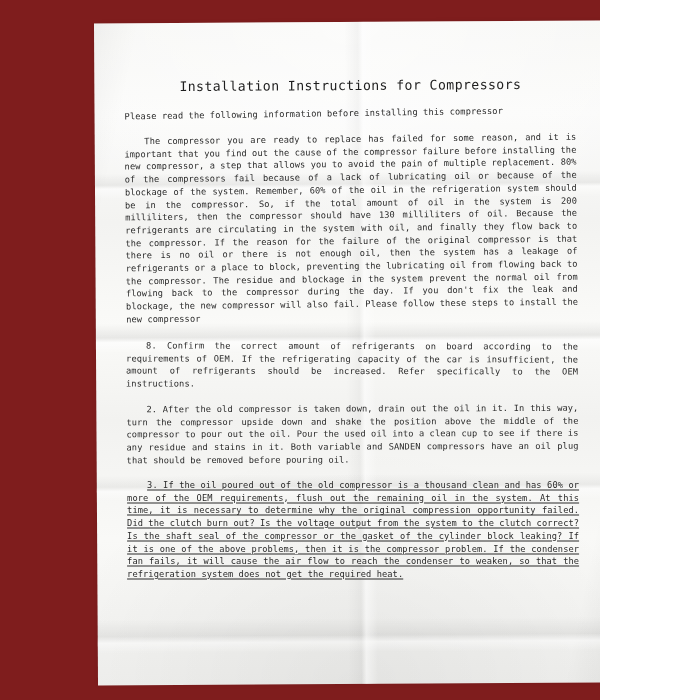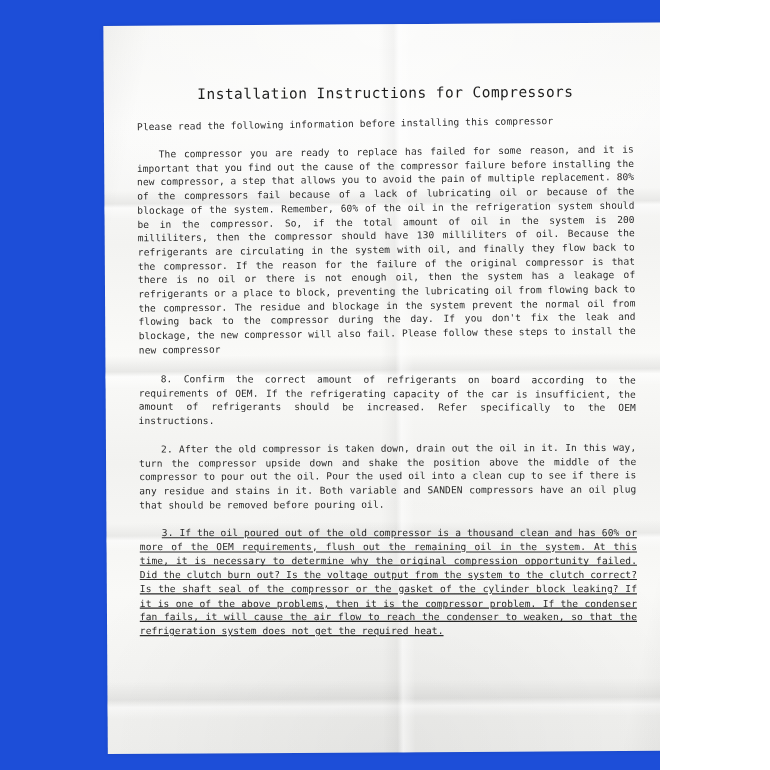--- a/index.html
+++ b/index.html
@@ -11,21 +11,21 @@
     height: 700px;
     background: #ffffff;
     font-family: "DejaVu Sans Mono", monospace;
     overflow: hidden;
   }
 
   #page {
     position: relative;
     width: 600px;
     height: 700px;
-    background: #1d4ed8;
+    background: #7f1d1d;
     overflow: hidden;
   }
 
   
   #sheet {
     position: absolute;
     left: 96px;
     top: 22px;
     width: 512px;
     height: 662px;

